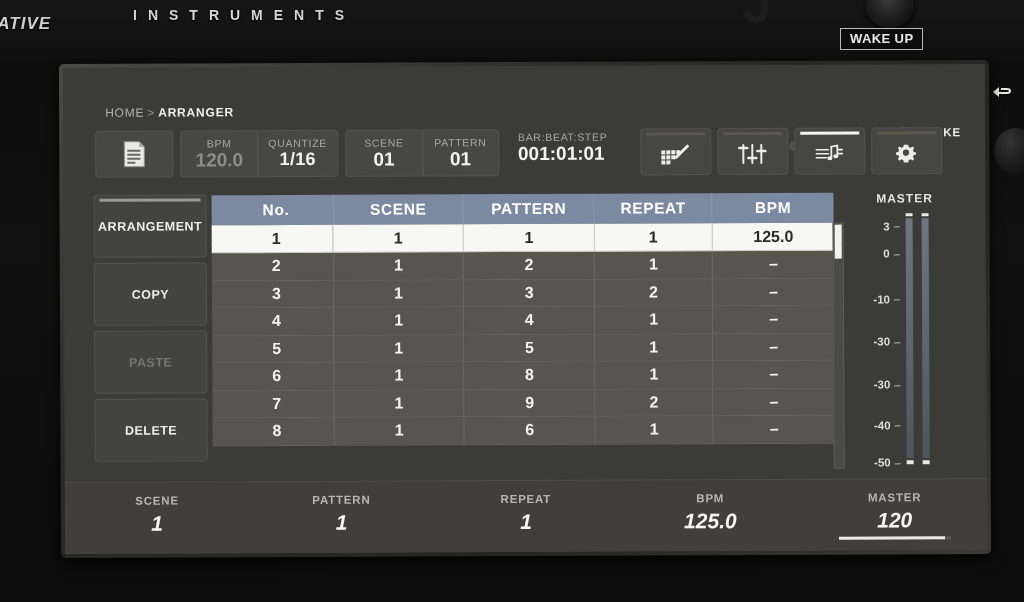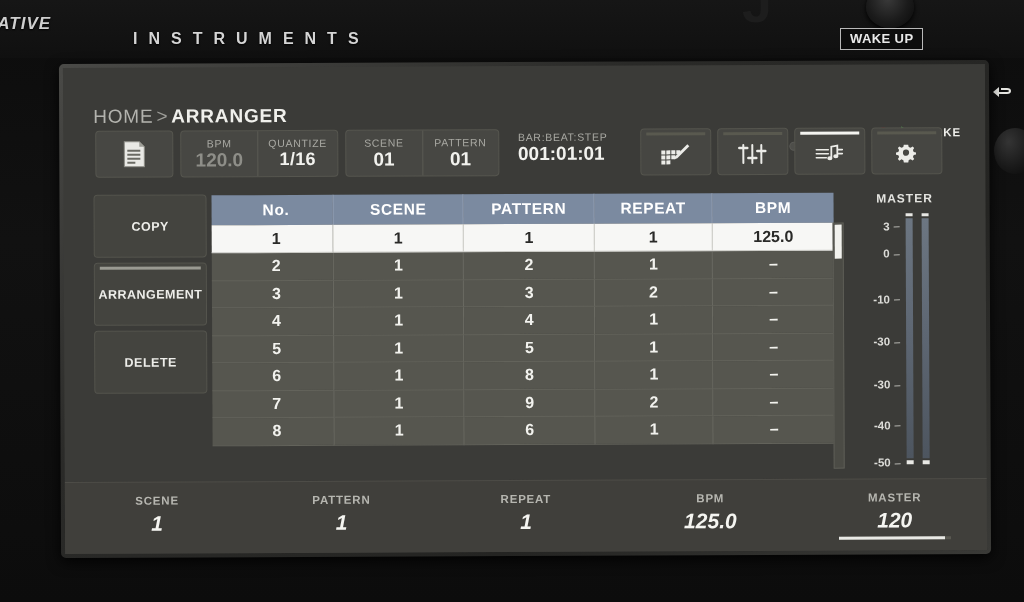--- a/index.html
+++ b/index.html
@@ -23,24 +23,23 @@
     background: linear-gradient(180deg,#161616 0%,#101010 100%);
   }
   .brand-native {
     position: absolute; left: -16px; top: 14px;
     font-size: 17px; font-style: italic; font-weight: bold;
     letter-spacing: 1px; color: #cfcfcf;
     text-shadow: 0 1px 2px #000;
   }
   .brand-instruments {
     position: absolute; left: 133px; top: 7px;
-    font-size: 16px; font-weight: bold;
+    font-size: 14px; font-weight: bold;
     letter-spacing: 11px; color: #d5d5d5;
     text-shadow: 0 1px 2px #000;
-    margin-top: 23px;
   }
   .brand-glyph {
     position: absolute; left: 742px; top: -28px;
     font-size: 54px; color: #1d1d1d; font-weight: bold;
   }
 
   .knob-top {
     position: absolute; left: 866px; top: -14px;
     width: 48px; height: 42px; border-radius: 50%;
     background: radial-gradient(ellipse at 45% 30%, #3a3a3a 0%, #1b1b1b 55%, #090909 100%);
@@ -77,22 +76,22 @@
   }
   .screen {
     position: relative;
     width: 100%; height: 100%;
     background: #3b3b38;
     overflow: hidden;
   }
 
   
   .breadcrumb {
-    position: absolute; left: 30px; top: 38px;
-    font-size: 19px; letter-spacing: 0.8px;
+    position: absolute; left: 42px; top: 38px;
+    font-size: 12px; letter-spacing: 0.8px;
     color: #b3b3ae;
   }
   .breadcrumb .crumb-cur { color: #f0f0ec; font-weight: bold; }
   .breadcrumb .crumb-sep { color: #9d9d98; margin: 0 3px; }
 
   
   .transport {
     position: absolute; right: 24px; top: 50px;
     display: flex; align-items: center; gap: 13px;
     font-size: 11.5px; font-weight: bold; letter-spacing: 0.6px;
@@ -452,27 +451,31 @@
                      -2.2 0 -0.5-2.3 -1.9-0.8 -2 1.3 -1.6-1.6 1.3-2 -0.8-1.9 -2.3-0.5 0-2.2
                      2.3-0.5 0.8-1.9 -1.3-2 1.6-1.6 2 1.3 1.9-0.8 0.5-2.3 z" fill="#ececE8" transform="translate(-0.3,-1.2) scale(1.0)"></path>
             <circle cx="14.7" cy="11.3" r="3.1" fill="#464642"></circle>
           </svg>
         </div>
 
       </div>
     </div>
 
     <div class="sidebar">
+      <div class="side-btn active">
+        <span class="topbar"></span>
+        <span>ARRANGEMENT</span>
+      </div>
       <div class="side-btn">
         <span class="topbar"></span>
         <span>COPY</span>
       </div>
-      <div class="side-btn active">
+      <div class="side-btn disabled">
         <span class="topbar"></span>
-        <span>ARRANGEMENT</span>
+        <span>PASTE</span>
       </div>
       <div class="side-btn">
         <span class="topbar"></span>
         <span>DELETE</span>
       </div>
     </div>
 
     <div class="table-wrap">
       <table class="tbl">
         <thead>

